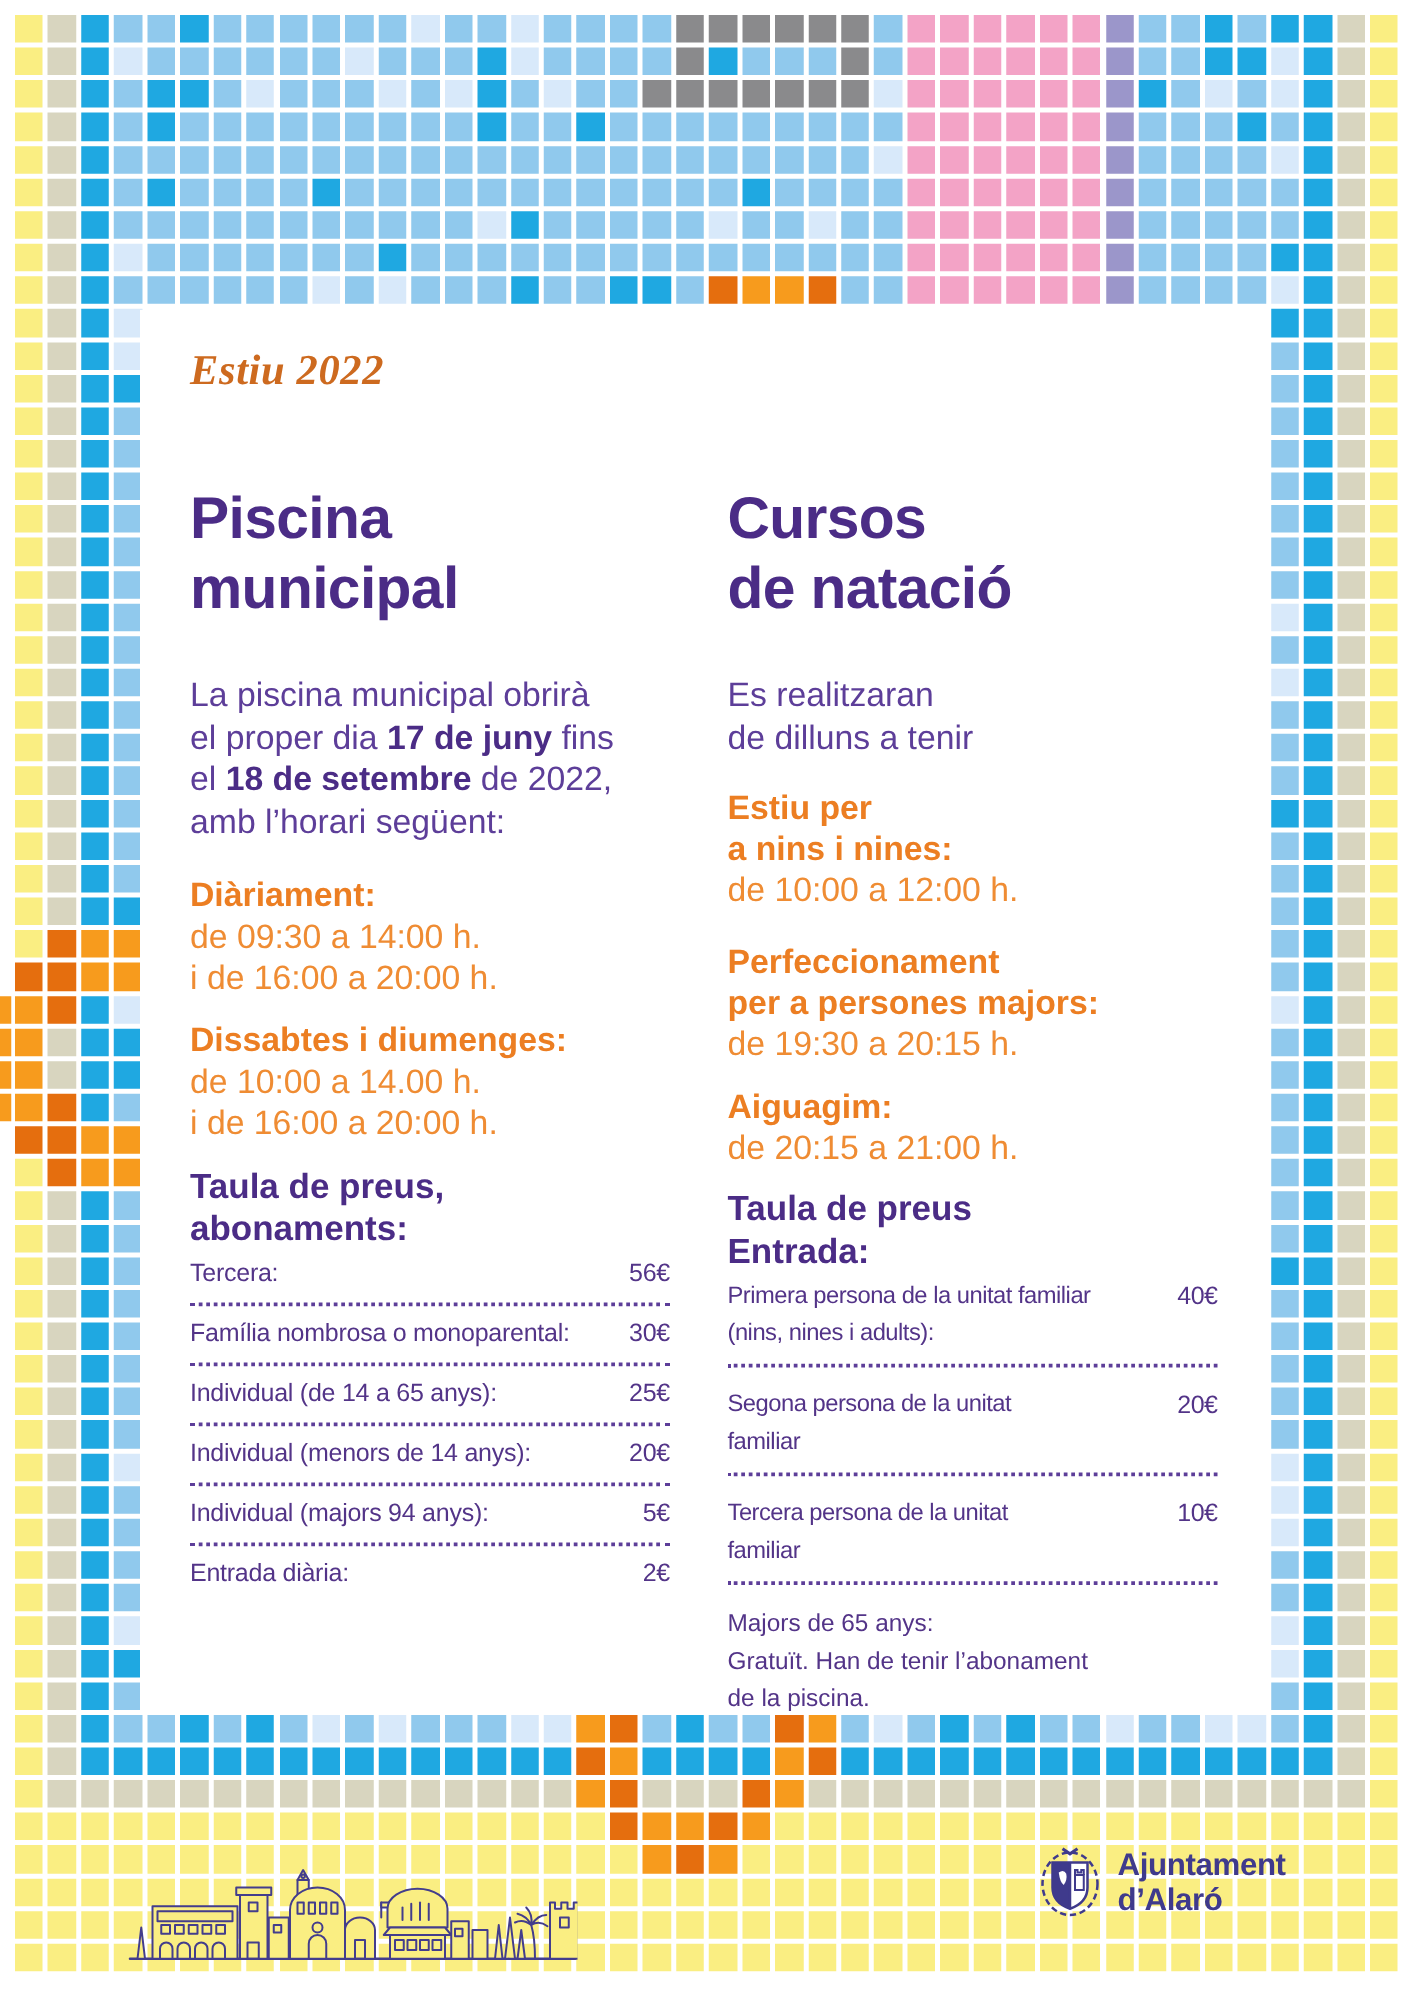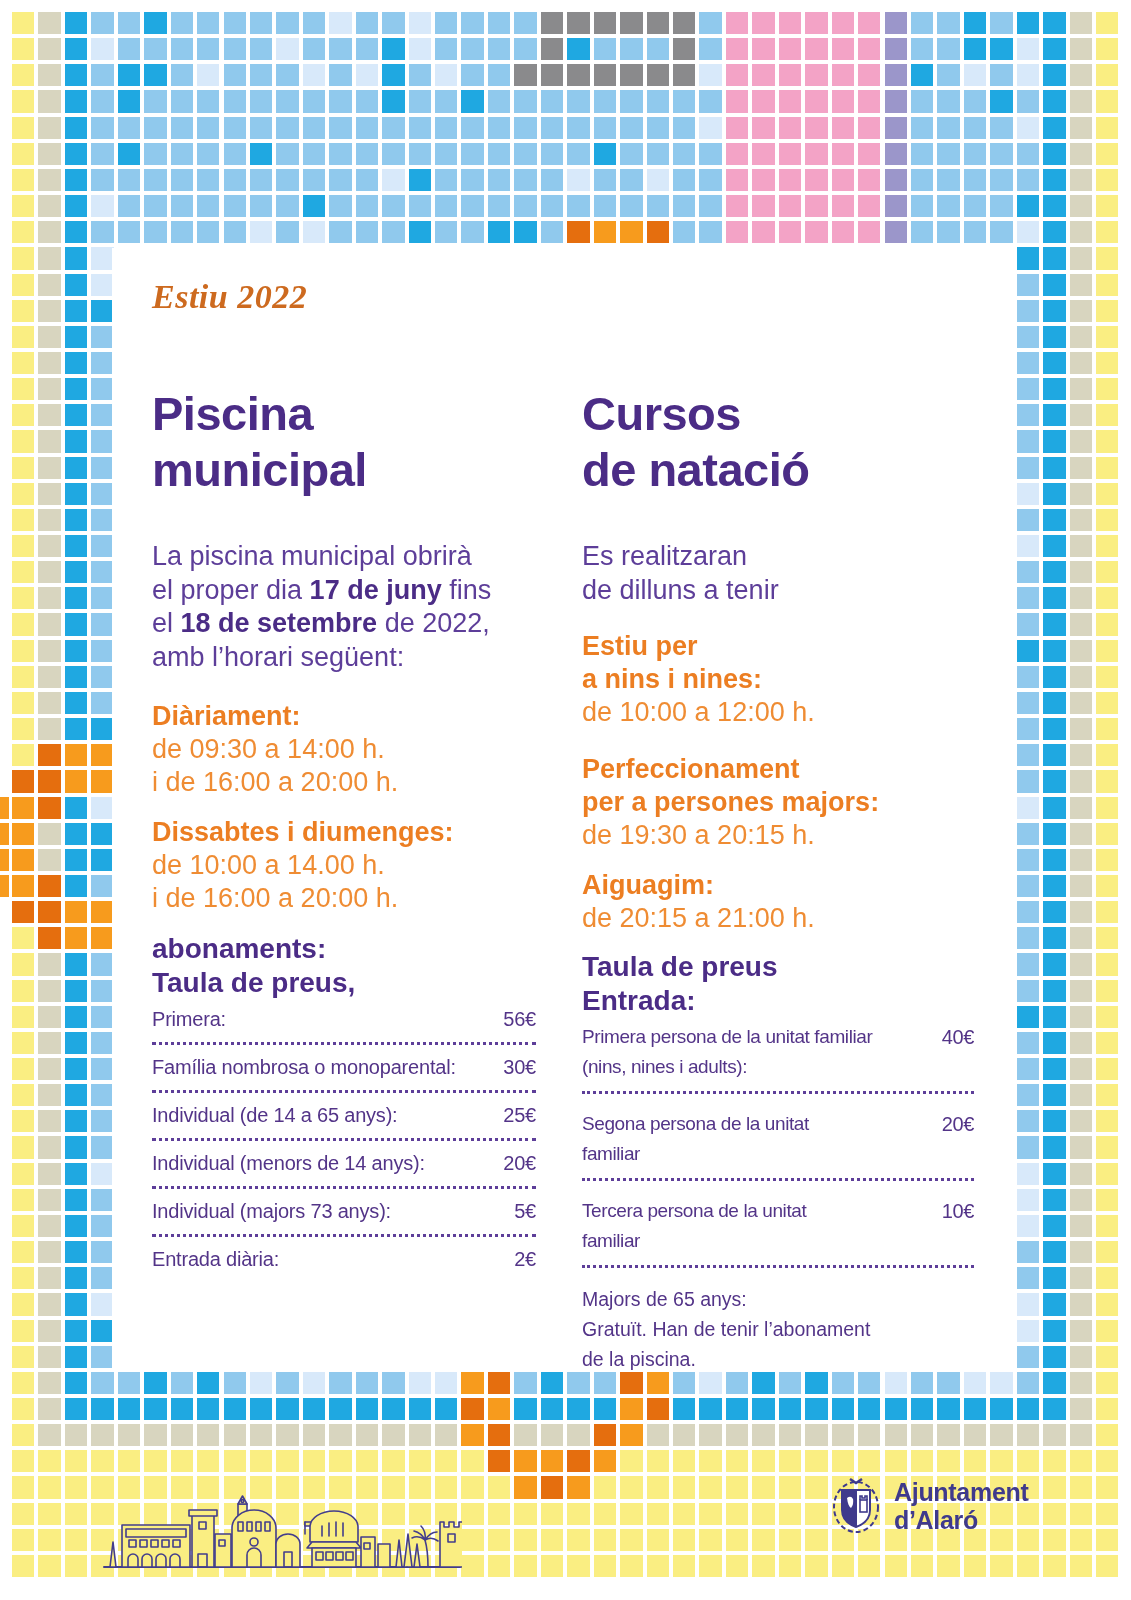--- a/index.html
+++ b/index.html
@@ -1149,43 +1149,43 @@
       <div class="sched-line">i de 16:00 a 20:00 h.</div>
     </div>
 
     <div class="abs sched2">
       <div class="sched-title">Dissabtes i diumenges:</div>
       <div class="sched-line">de 10:00 a 14.00 h.</div>
       <div class="sched-line">i de 16:00 a 20:00 h.</div>
     </div>
 
     <div class="abs table-title">
+      <span>Taula de preus,</span>
       <span>abonaments:</span>
-      <span>Taula de preus,</span>
     </div>
 
     <div class="abs ptable">
       <div class="prow">
-        <span class="lbl">Primera:</span>
+        <span class="lbl">Tercera:</span>
         <span class="price">56€</span>
       </div>
       <div class="prow">
         <span class="lbl">Família nombrosa o monoparental:</span>
         <span class="price">30€</span>
       </div>
       <div class="prow">
         <span class="lbl">Individual (de 14 a 65 anys):</span>
         <span class="price">25€</span>
       </div>
       <div class="prow">
         <span class="lbl">Individual (menors de 14 anys):</span>
         <span class="price">20€</span>
       </div>
       <div class="prow">
-        <span class="lbl">Individual (majors 73 anys):</span>
+        <span class="lbl">Individual (majors 94 anys):</span>
         <span class="price">5€</span>
       </div>
       <div class="prow">
         <span class="lbl">Entrada diària:</span>
         <span class="price">2€</span>
       </div>
     </div>
   </div>
 
   <div class="col" id="col-right">

